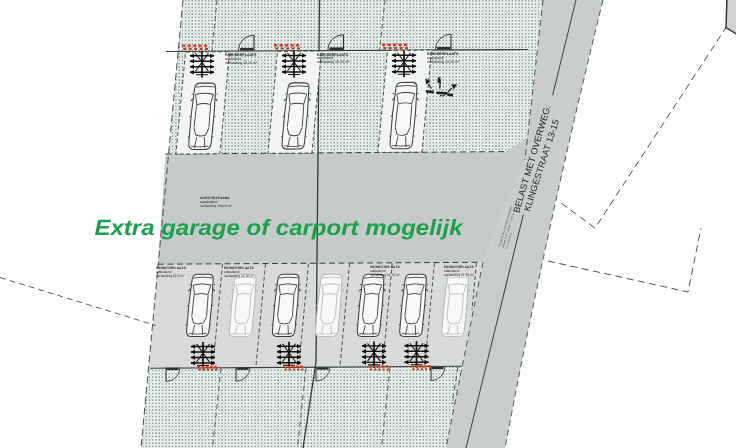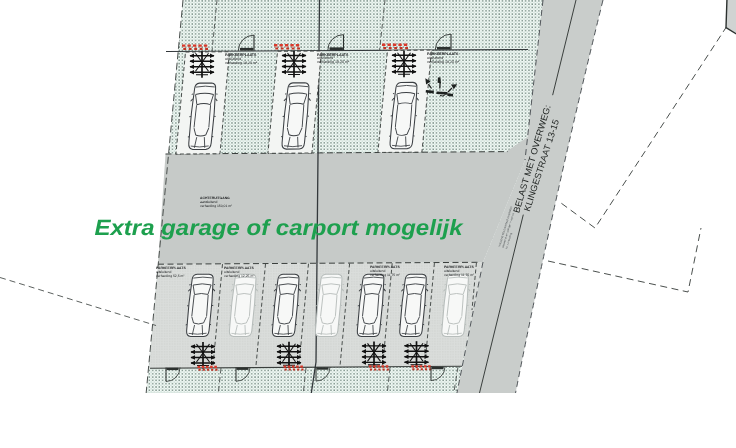--- a/index.html
+++ b/index.html
@@ -1,16 +1,16 @@
 <!DOCTYPE html>
 <html><head>
 <meta charset="utf-8">
 <style>
 html,body{margin:0;padding:0;background:#fff;}
-#plan{position:relative;width:736px;height:393px;overflow:hidden;font-family:"Liberation Sans",sans-serif;-webkit-font-smoothing:antialiased;}
+#plan{position:relative;width:736px;height:448px;overflow:hidden;font-family:"Liberation Sans",sans-serif;-webkit-font-smoothing:antialiased;}
 text{text-rendering:geometricPrecision;}
 </style>
 </head>
 <body>
 <div id="plan">
 <svg width="736" height="448" viewBox="0 0 736 448" xmlns="http://www.w3.org/2000/svg">
 <defs>
 
 <pattern id="gstip" width="3.3" height="3.3" patternUnits="userSpaceOnUse">
 <rect width="3.3" height="3.3" fill="#f1f8f4"></rect>

